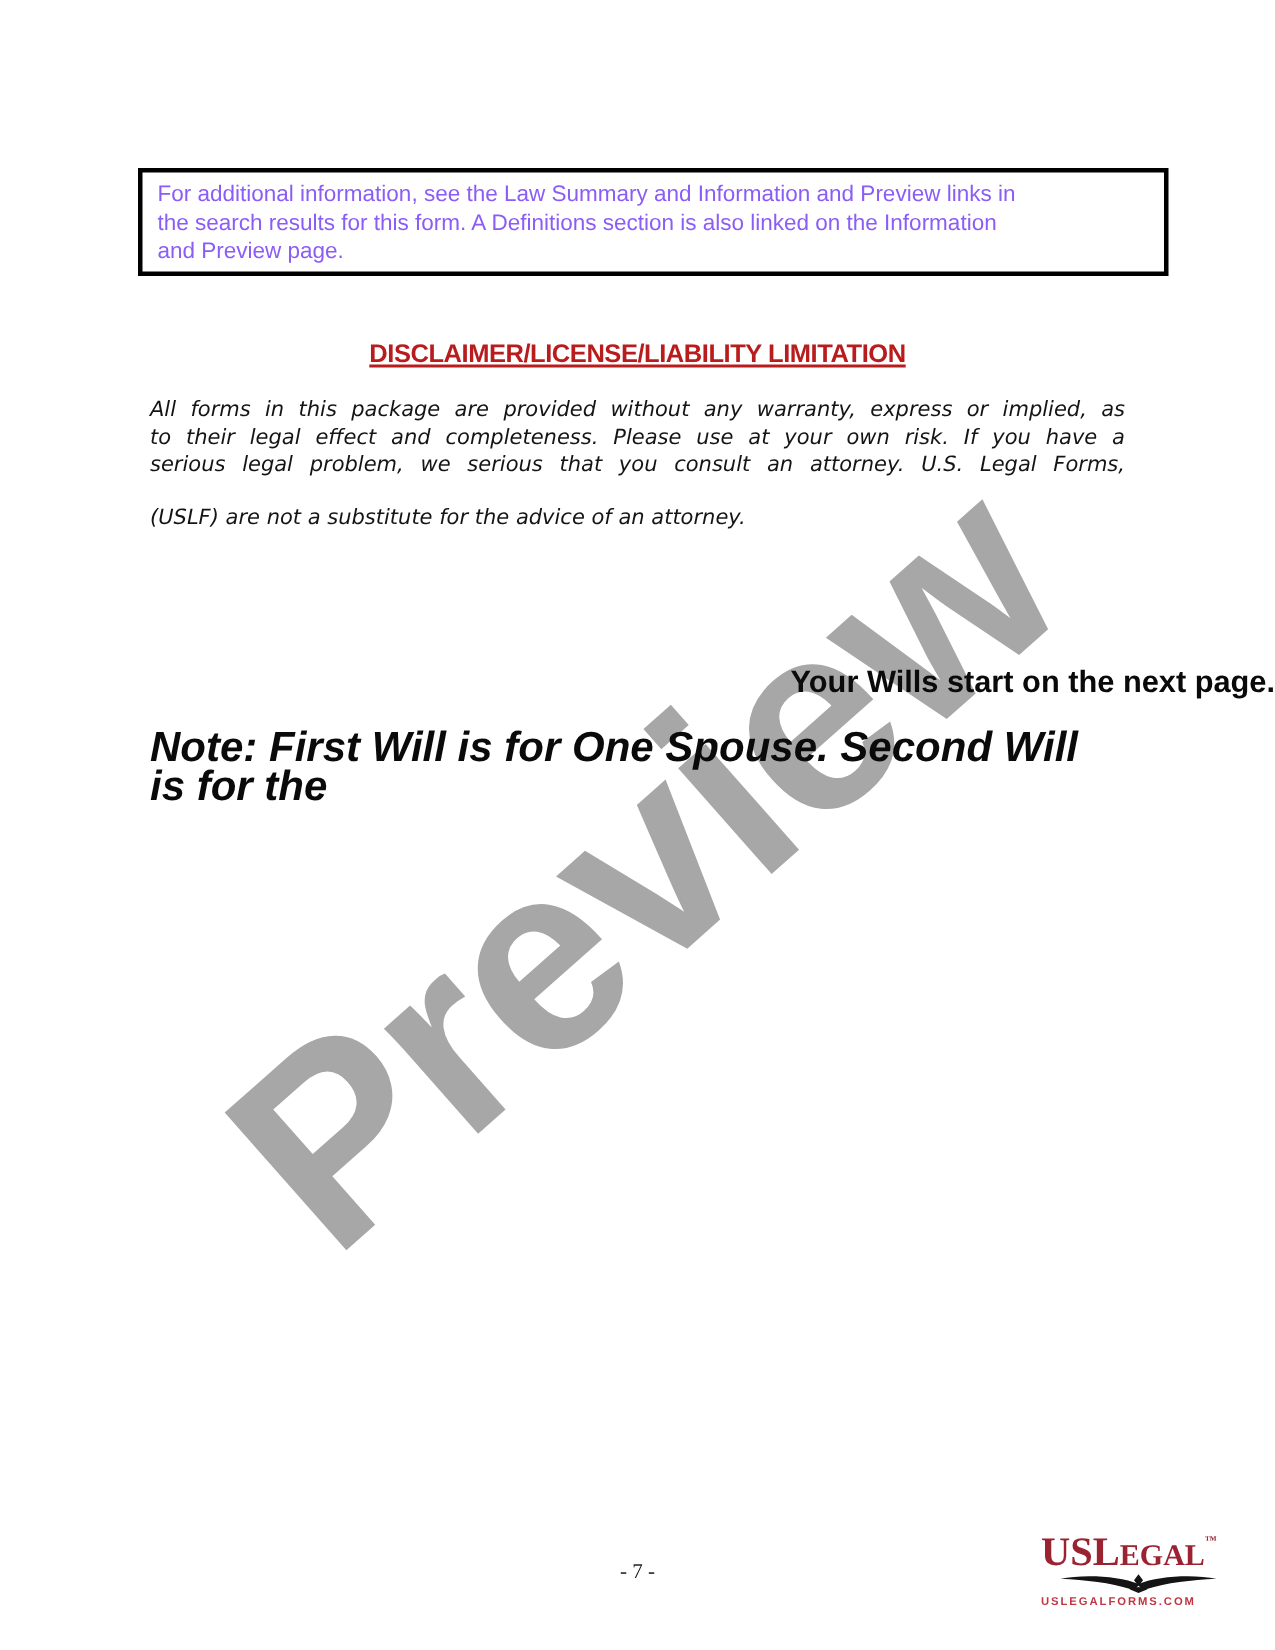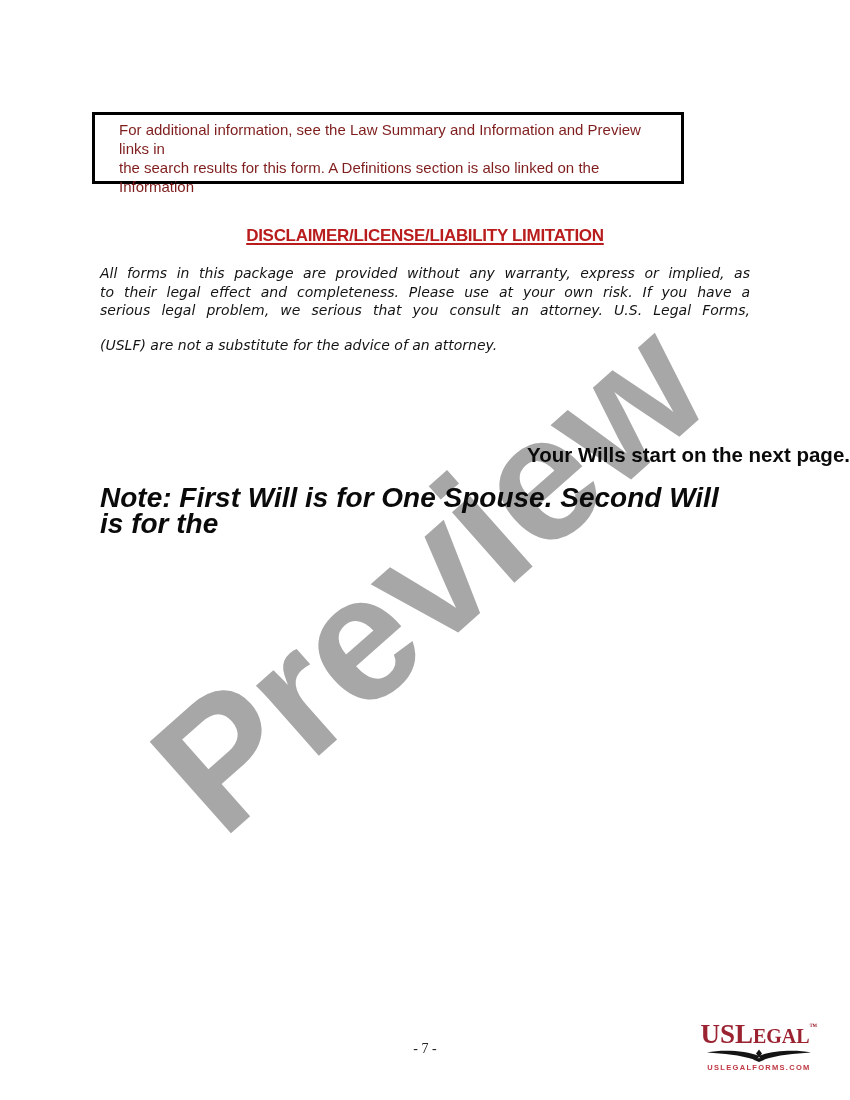--- a/index.html
+++ b/index.html
@@ -27,27 +27,27 @@
     white-space: nowrap;
     z-index: 1;
     user-select: none;
   }
   .content { position: absolute; inset: 0; z-index: 2; }
   
   .info-box {
     position: absolute;
     left: 92px;
     top: 112px;
-    width: 592px;
+    width: 687px;
     height: 72px;
     border: 3px solid #000000;
-    padding: 5px 10px 0 24px;
+    padding: 5px 10px 0 10px;
     font-size: 15px;
     line-height: 19px;
-    color: #7f1d1d;
+    color: #8b5cf6;
   }
   
   .heading {
     position: absolute;
     left: 0;
     top: 226px;
     width: 100%;
     text-align: center;
     font-size: 17px;
     font-weight: bold;
@@ -103,21 +103,21 @@
     text-align: center;
     font-family: "Liberation Serif", serif;
     font-size: 14px;
     color: #222222;
   }
   .logo {
     position: absolute;
     left: 694px;
     top: 1021px;
     width: 130px;
-    text-align: center;
+    text-align: left;
     line-height: 1;
   }
   .logo-text {
     font-family: "Liberation Serif", serif;
     font-weight: bold;
     color: #9b2231;
     white-space: nowrap;
   }
   .logo-big { font-size: 27px; }
   .logo-small { font-size: 20px; }
@@ -138,20 +138,21 @@
 
 <div class="page">
 
   <div class="watermark">Preview</div>
 
   <div class="content">
 
     <div class="info-box">
       <div>For additional information, see the Law Summary and Information and Preview links in</div>
       <div>the search results for this form.  A Definitions section is also linked on the Information</div>
+      <div>and Preview page.</div>
     </div>
 
     <div class="heading">DISCLAIMER/LICENSE/LIABILITY LIMITATION</div>
 
     <div class="disclaimer">
       <div class="jline">All forms in this package are provided without any warranty, express or implied, as</div>
       <div class="jline">to their legal effect and completeness. Please use at your own risk. If you have a</div>
       <div class="jline">serious legal problem, we serious that you consult an attorney.  U.S. Legal Forms,</div>
       <div class="jline last">(USLF) are not a substitute for the advice of an attorney.</div>
     </div>

